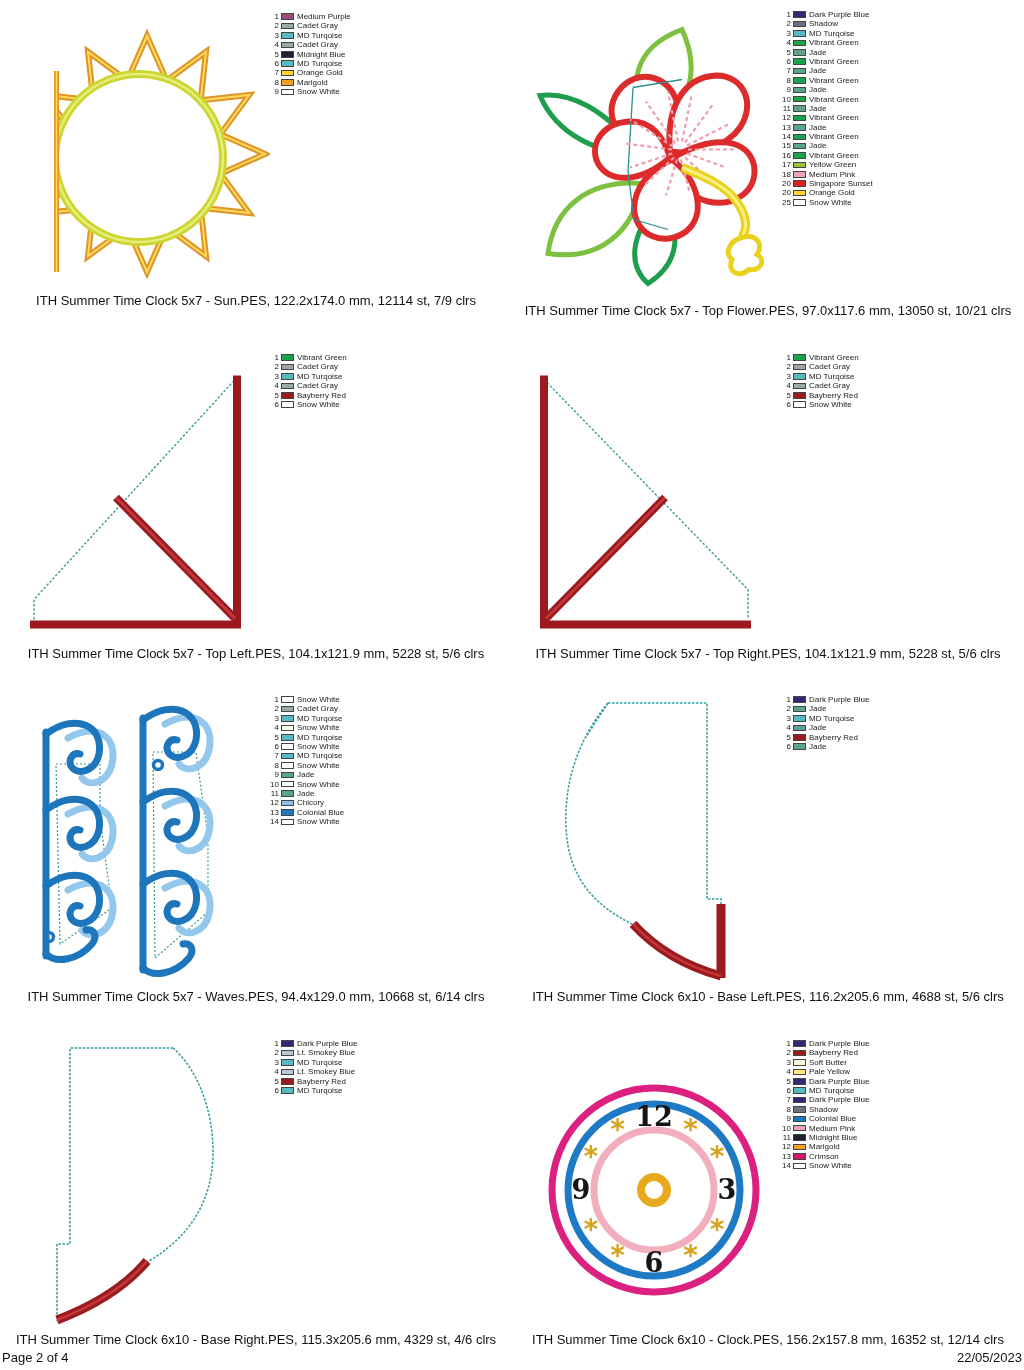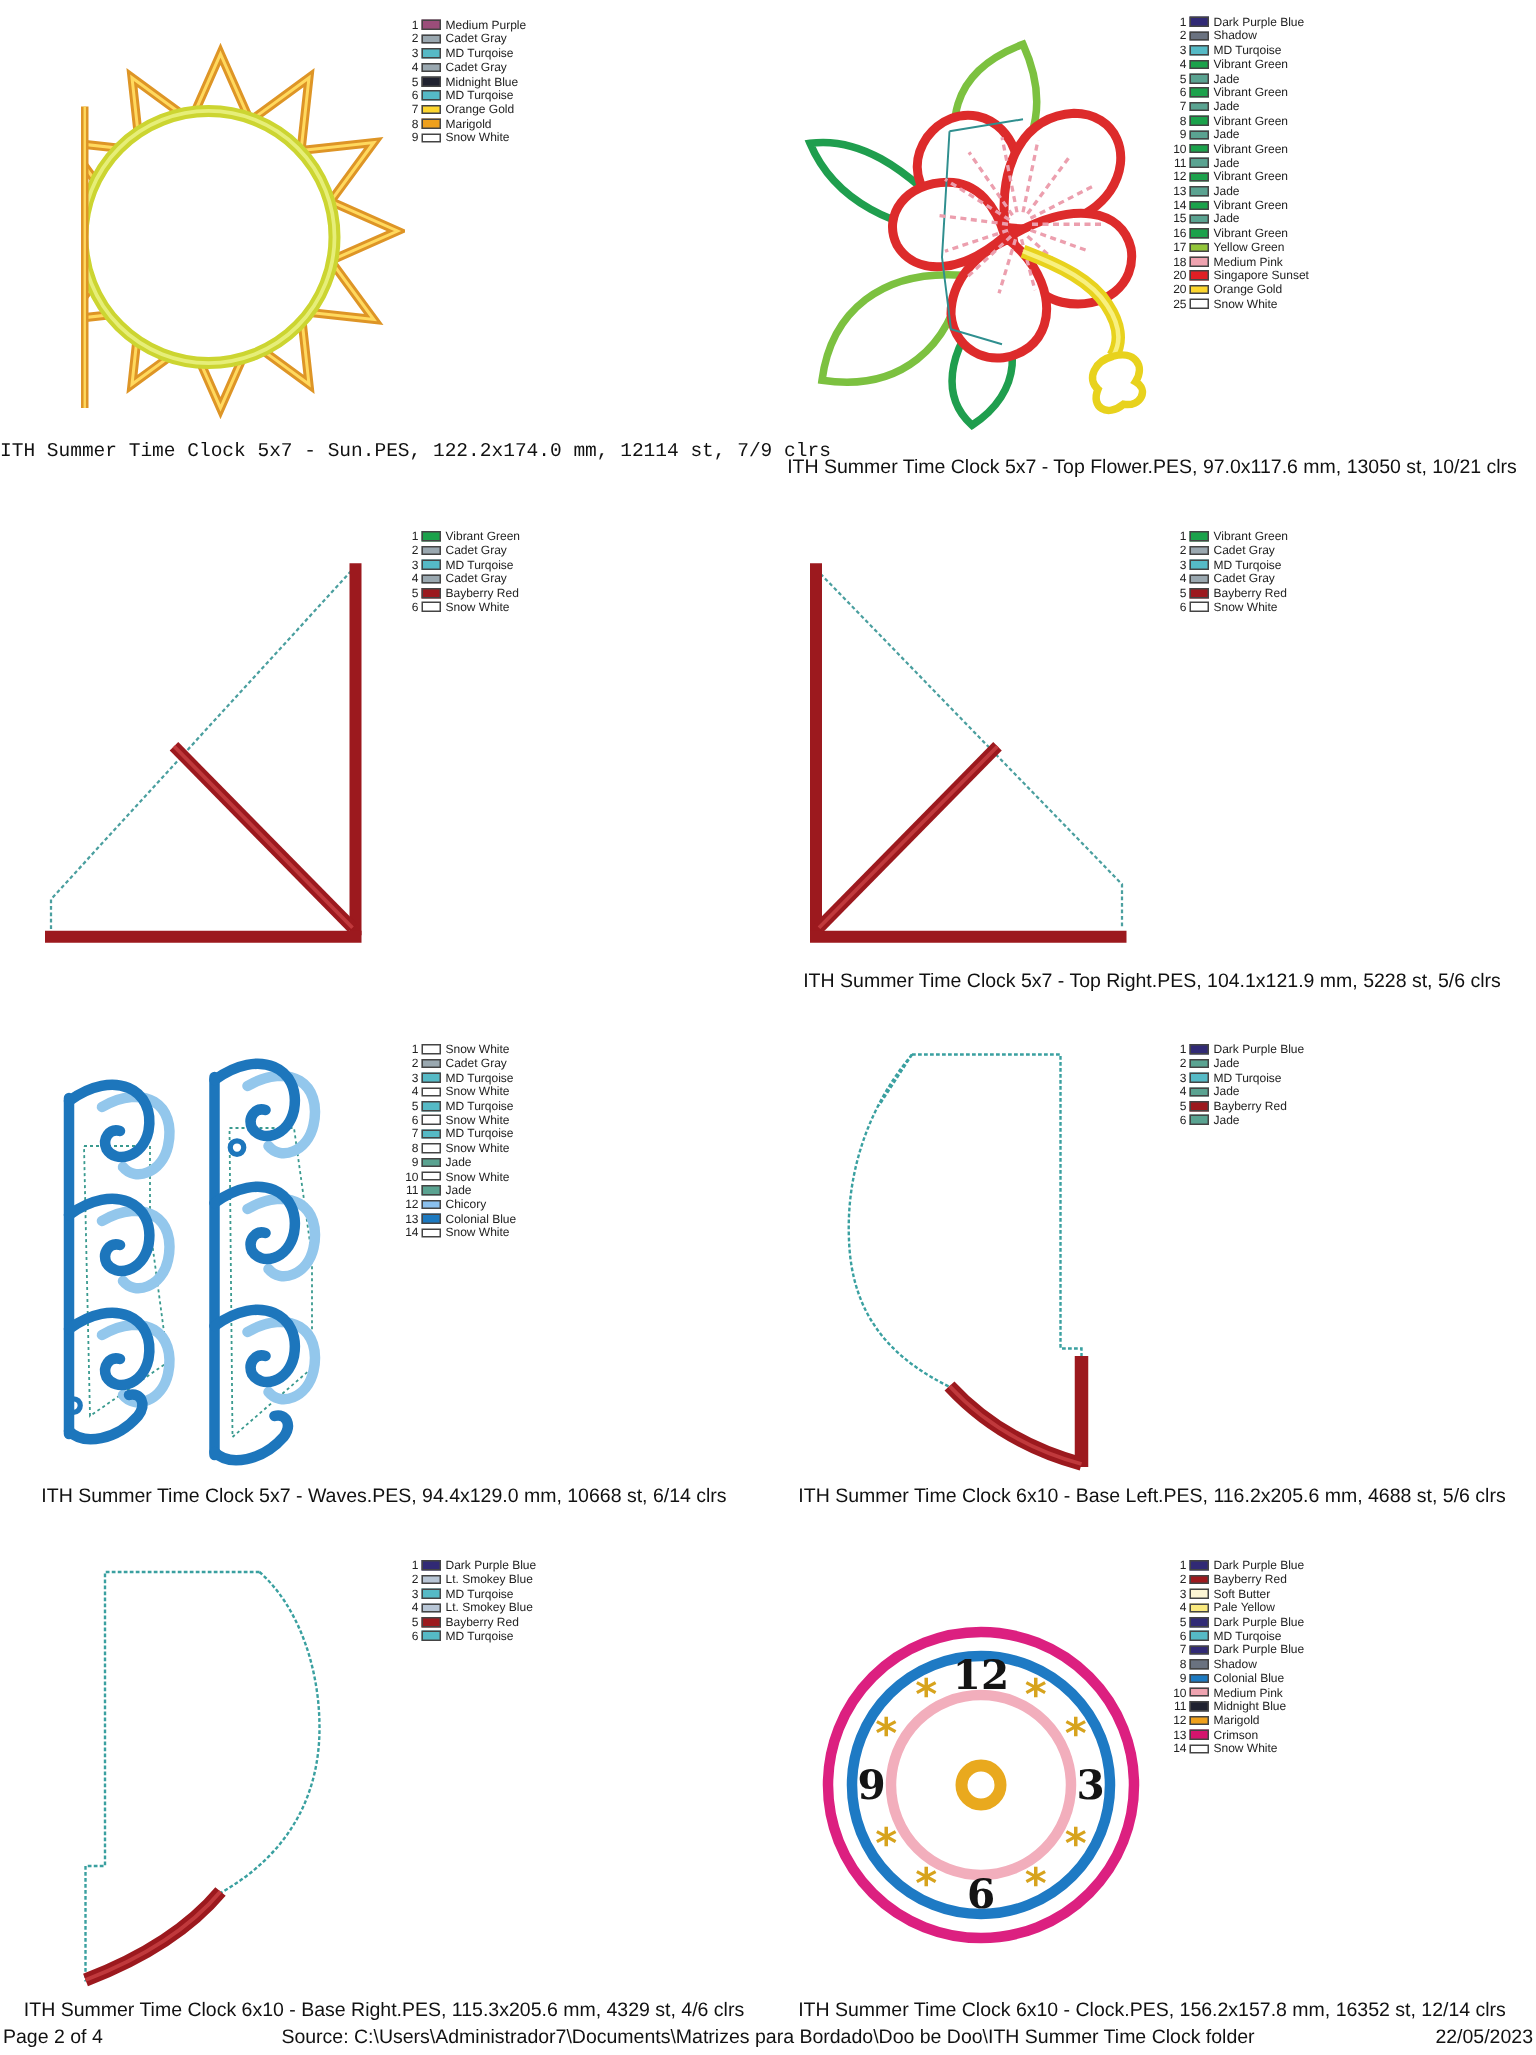--- a/index.html
+++ b/index.html
@@ -228,21 +228,21 @@
         <span class="lsw" style="background: rgb(253, 214, 46);"></span>
         <span class="lname">Orange Gold</span>
       </div>
       <div class="lrow">
         <span class="lnum">25</span>
         <span class="lsw" style="background: rgb(255, 255, 255);"></span>
         <span class="lname">Snow White</span>
       </div>
     </div>
 
-  <div class="caption" style="left:0;top:293px;font-family:Liberation Mono, monospace;">ITH Summer Time Clock 5x7 - Sun.PES, 122.2x174.0 mm, 12114 st, 7/9 clrs</div>
+  <div class="caption" style="left:0;top:293px;">ITH Summer Time Clock 5x7 - Sun.PES, 122.2x174.0 mm, 12114 st, 7/9 clrs</div>
   <div class="caption" style="left:512px;top:303px;">ITH Summer Time Clock 5x7 - Top Flower.PES, 97.0x117.6 mm, 13050 st, 10/21 clrs</div>
 
   <div class="design" style="left:18px;top:366px;width:235px;height:268px;">
     <svg viewBox="0 0 235 265">
       <polyline points="219,10 16,232 16,252" fill="none" stroke="#4a9f9f" stroke-width="1.5" stroke-dasharray="2.5,1.8"></polyline>
       <line x1="219" y1="8" x2="219" y2="256" stroke="#9c191e" stroke-width="8"></line>
       <line x1="12" y1="257" x2="223" y2="257" stroke="#9c191e" stroke-width="8"></line>
       <line x1="98" y1="130" x2="217" y2="251" stroke="#9c191e" stroke-width="8"></line>
       <line x1="98" y1="130" x2="217" y2="251" stroke="#c0393c" stroke-width="2.5"></line>
     </svg>
@@ -315,20 +315,21 @@
         <span class="lsw" style="background: rgb(156, 25, 30);"></span>
         <span class="lname">Bayberry Red</span>
       </div>
       <div class="lrow">
         <span class="lnum">6</span>
         <span class="lsw" style="background: rgb(255, 255, 255);"></span>
         <span class="lname">Snow White</span>
       </div>
     </div>
 
+  <div class="caption" style="left:0;top:646px;">ITH Summer Time Clock 5x7 - Top Left.PES, 104.1x121.9 mm, 5228 st, 5/6 clrs</div>
   <div class="caption" style="left:512px;top:646px;">ITH Summer Time Clock 5x7 - Top Right.PES, 104.1x121.9 mm, 5228 st, 5/6 clrs</div>
 
   <div class="design" style="left:20px;top:698px;width:230px;height:290px;">
     <svg viewBox="0 0 230 290">
       <g fill="none" stroke="#3a9a8f" stroke-width="1.2" stroke-dasharray="2,2">
         <polyline points="36,66 80,66 80,120 92,210 40,246 36,66"></polyline>
         <polyline points="133,54 176,54 188,140 188,214 135,260 133,54"></polyline>
       </g>
       <g fill="none" stroke="#93c7ec" stroke-width="7" stroke-linecap="round">
         <path d="M48,40 C76,24 98,38 92,66 C88,84 70,90 62,80"></path>
@@ -614,18 +615,17 @@
         <span class="lnum">14</span>
         <span class="lsw" style="background: rgb(255, 255, 255);"></span>
         <span class="lname">Snow White</span>
       </div>
     </div>
 
   <div class="caption" style="left:0;top:1332px;">ITH Summer Time Clock 6x10 - Base Right.PES, 115.3x205.6 mm, 4329 st, 4/6 clrs</div>
   <div class="caption" style="left:512px;top:1332px;">ITH Summer Time Clock 6x10 - Clock.PES, 156.2x157.8 mm, 16352 st, 12/14 clrs</div>
 
   <div class="footer">
-    <span class="fcenter">Source: C:\Users\Administrador7\Documents\Matrizes para Bordado\Doo be Doo\ITH Summer Time Clock folder</span>
     <span class="fleft">Page 2 of 4</span>
     <span class="fright">22/05/2023</span>
   </div>
 
 </div>
 
 </body></html>

